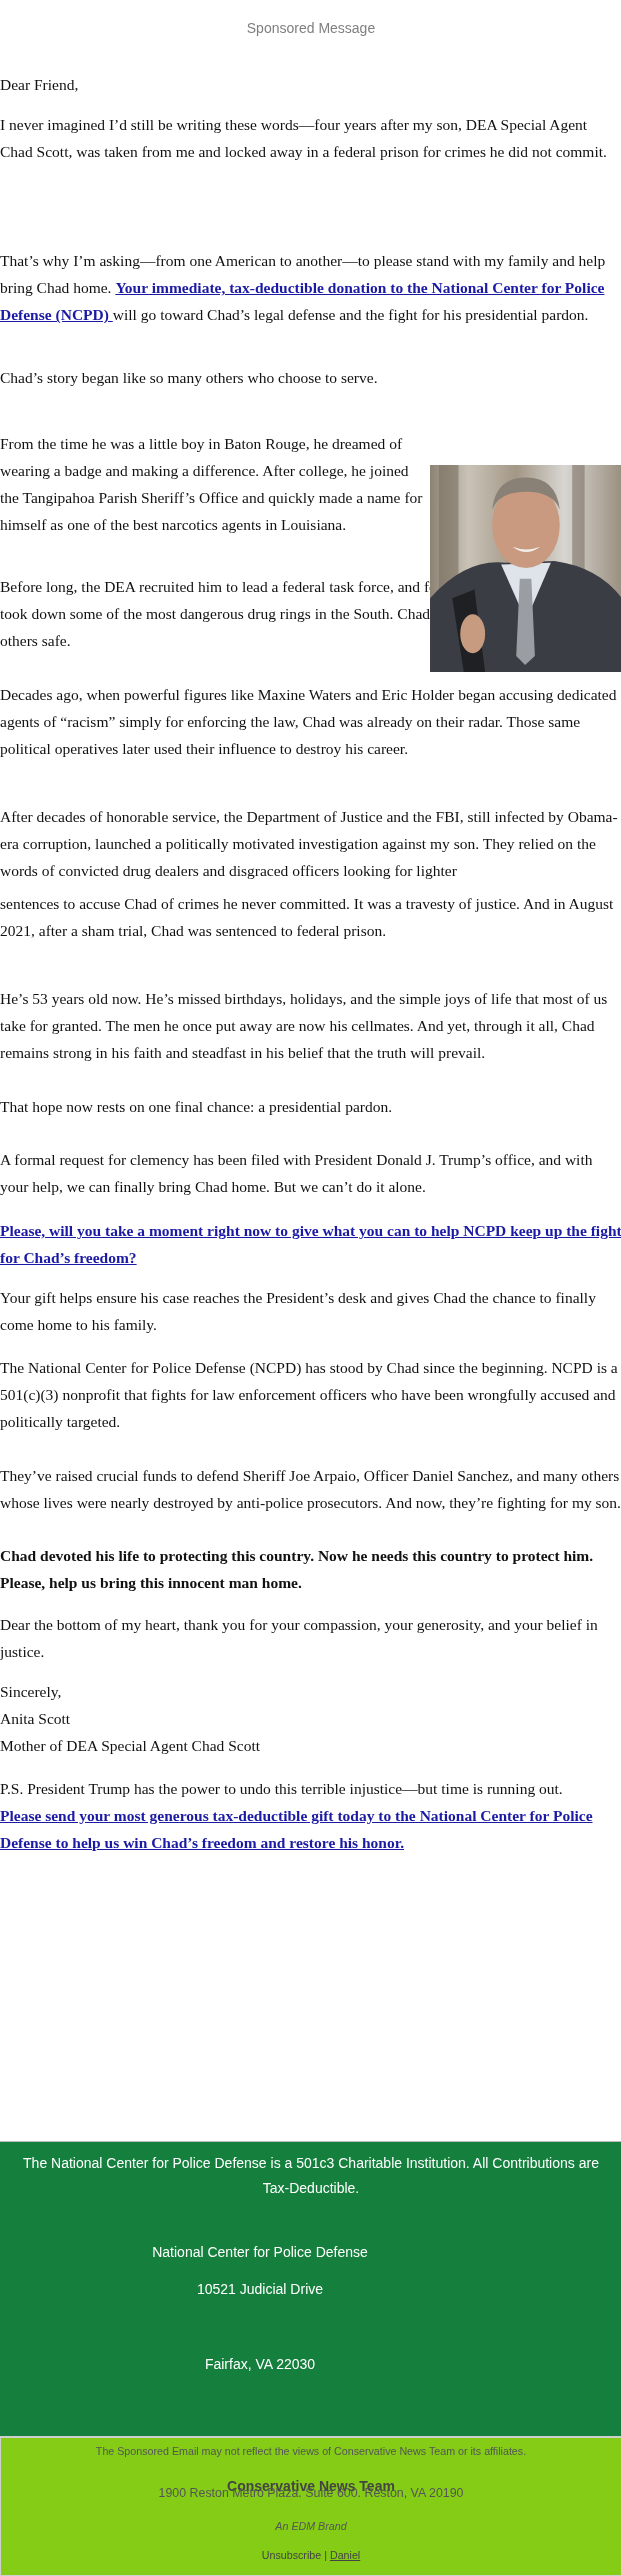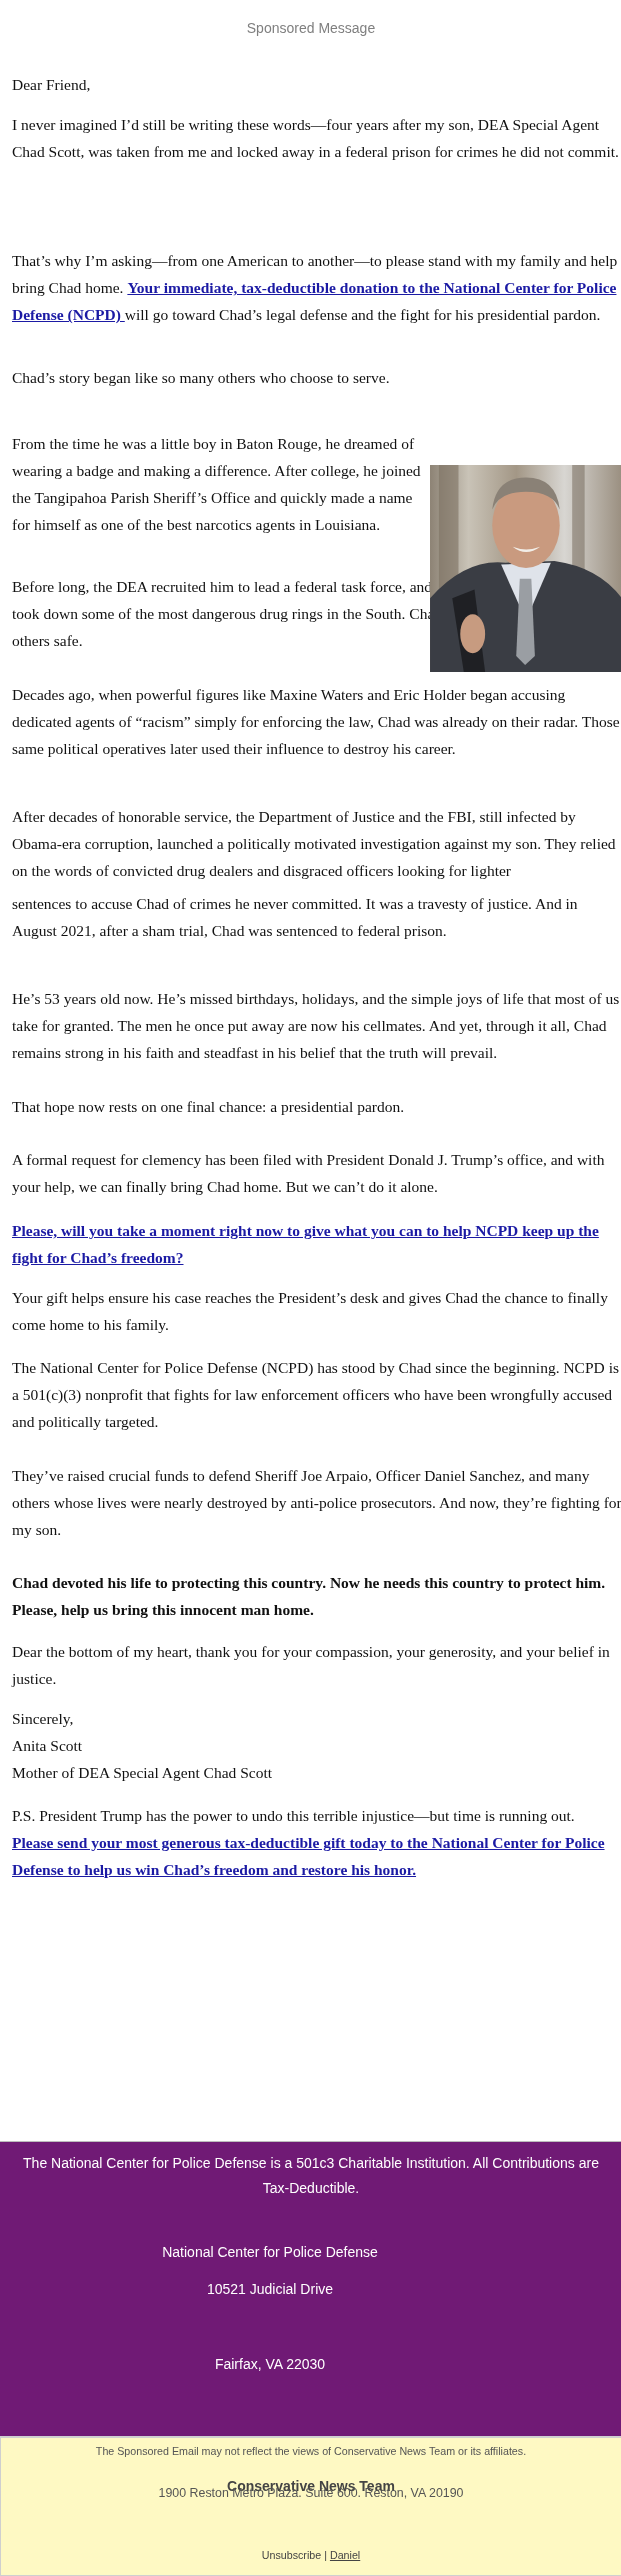--- a/index.html
+++ b/index.html
@@ -5,40 +5,40 @@
   html, body { margin: 0; padding: 0; background: #ffffff; }
   body { width: 622px; height: 2576px; position: relative; overflow: hidden; }
   .sponsored {
     position: absolute; top: 19.5px; left: 0; width: 622px; text-align: center;
     font-family: "Liberation Sans", sans-serif; font-size: 14px; color: #7f7f7f;
   }
   .letter {
     position: absolute; left: 0; top: 71px; width: 622px;
     font-family: "Liberation Serif", serif; font-size: 15.5px; line-height: 27px; color: #111111;
   }
-  .letter p { margin: 0; padding-left: 12px; }
+  .letter p { margin: 0; }
   .gap-s { height: 13.3px; }
   .gap-l { height: 41px; }
   a.lnk { color: #1b1aa4; font-weight: bold; text-decoration: underline; }
   .bold { font-weight: bold; }
   .photo {
     position: absolute; left: 430px; top: 465px; width: 192px; height: 207px; overflow: hidden;
     background: linear-gradient(90deg, #9c9487 0%, #c8c1b3 25%, #b7aea0 50%, #d9d6d0 75%, #a89f92 100%);
   }
   .story-block { width: 428px; }
   .footer-dark {
-    position: absolute; left: 0; top: 2141px; width: 622px; height: 295px; background: #701a75;
+    position: absolute; left: 0; top: 2141px; width: 622px; height: 295px; background: #15803d;
     font-family: "Liberation Sans", sans-serif; color: #ffffff; text-align: center; font-size: 14px;
     box-sizing: border-box; border-top: 0.9px solid #bdbdbd;
   }
   .footer-dark .charity { position: absolute; top: 9px; left: 9px; right: 9px; line-height: 25px; }
-  .footer-dark .addr { position: absolute; left: 0; width: 520px; margin-left: 10px; }
+  .footer-dark .addr { position: absolute; left: 0; width: 520px; }
   .sep { position: absolute; left: 0; top: 2436px; width: 622px; height: 2.7px; background: #cfcfcf; }
   .footer-light {
-    position: absolute; left: 0; top: 2438px; width: 622px; height: 138px; background: #fef9c3;
+    position: absolute; left: 0; top: 2438px; width: 622px; height: 138px; background: #84cc16;
     box-sizing: border-box; border-left: 0.9px solid #cfcfcf; border-right: 0.9px solid #cfcfcf; border-bottom: 1.8px solid #cfcfcf;
     font-family: "Liberation Sans", sans-serif; color: #444444; text-align: center;
   }
   .footer-light .disc { position: absolute; top: 7px; left: 0; width: 100%; font-size: 10.7px; color: #555; }
   .footer-light .team { position: absolute; top: 40px; left: 0; width: 100%; font-size: 14px; font-weight: bold; color: #444; }
   .footer-light .team-addr { position: absolute; top: 48px; left: 0; width: 100%; font-size: 12.4px; color: #555; }
   .footer-light .brand { position: absolute; top: 82px; left: 0; width: 100%; font-size: 10.7px; font-style: italic; color: #555; }
   .footer-light .links { position: absolute; top: 111px; left: 0; width: 100%; font-size: 10.7px; color: #444; }
   .footer-light .links a { color: #444; text-decoration: underline; }
   .footer-light .links .unsub { color: #444; text-decoration: none; }
@@ -128,19 +128,20 @@
   <div class="addr" style="top:102px">National Center for Police Defense</div>
   <div class="addr" style="top:139px">10521 Judicial Drive</div>
   <div class="addr" style="top:214px">Fairfax, VA 22030</div>
 </div>
 <div class="sep"></div>
 
 <div class="footer-light">
   <div class="disc">The Sponsored Email may not reflect the views of Conservative News Team or its affiliates.</div>
   <div class="team">Conservative News Team</div>
   <div class="team-addr">1900 Reston Metro Plaza. Suite 600. Reston, VA 20190</div>
+  <div class="brand">An EDM Brand</div>
   <div class="links">
     <a href="#" class="unsub">Unsubscribe</a>
     <span>|</span>
     <a href="#">Daniel</a>
   </div>
 </div>
 
 
 </body></html>

